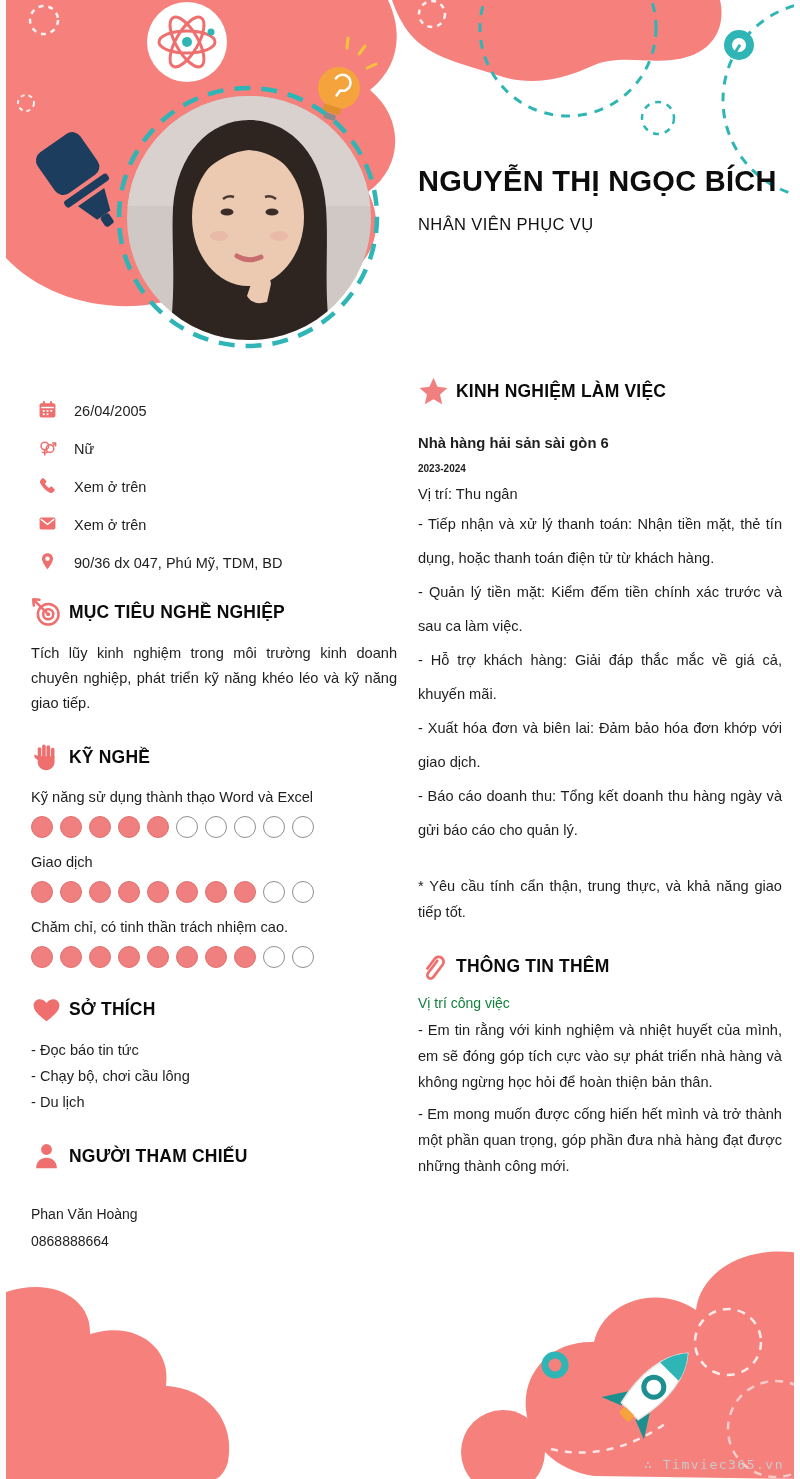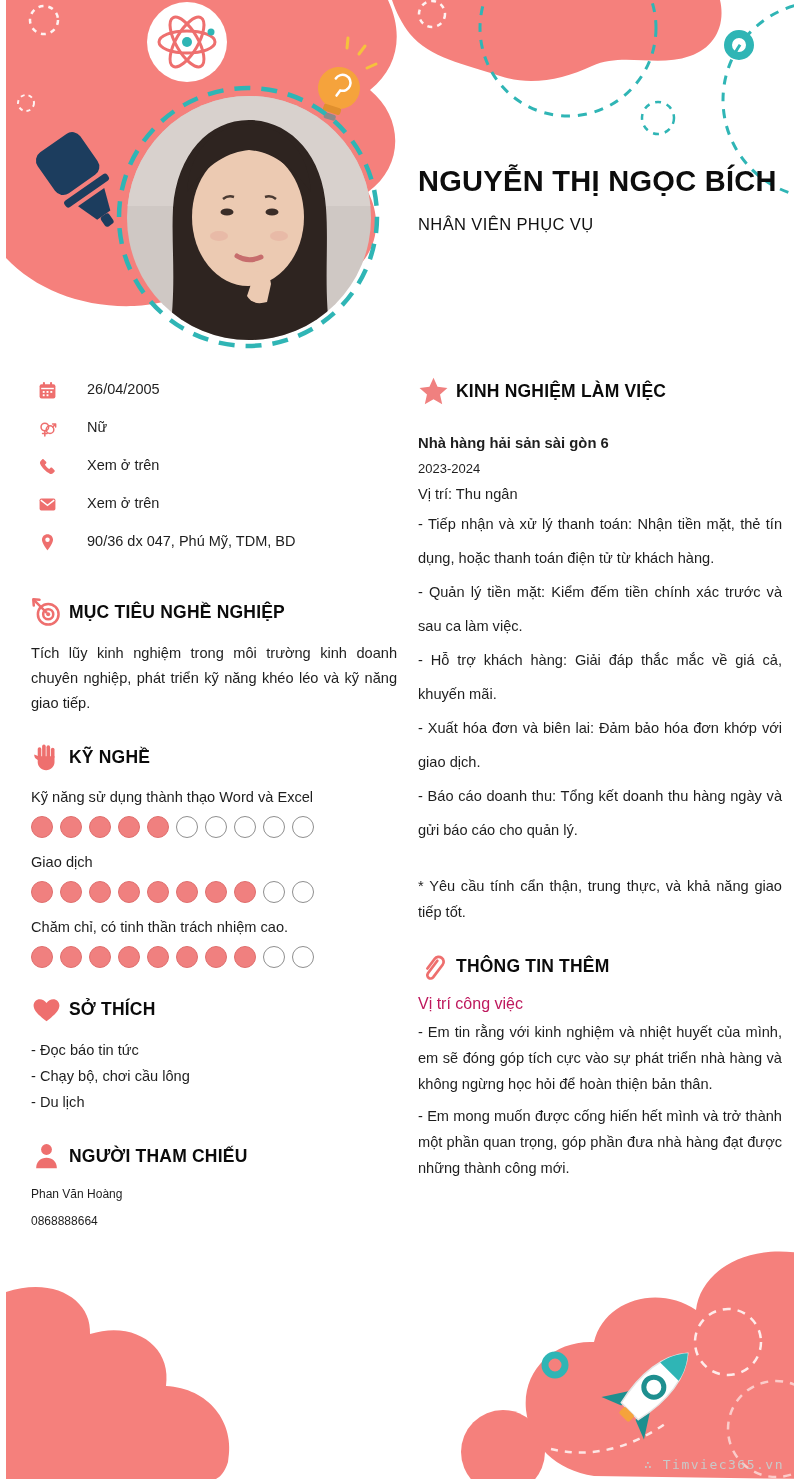--- a/index.html
+++ b/index.html
@@ -8,45 +8,45 @@
   .page{position:relative;width:788px;height:1479px;background:#fff;overflow:hidden;margin:0 auto}
   .deco-top{position:absolute;top:0;left:0;z-index:1;pointer-events:none}
   .deco-bottom{position:absolute;left:0;bottom:0;z-index:1;pointer-events:none}
   .photo{position:absolute;left:121px;top:96px;width:244px;height:244px;border-radius:50%;overflow:hidden;z-index:2}
   .photo-ring{position:absolute;left:107px;top:82px;z-index:3;pointer-events:none}
   .header{position:absolute;left:412px;top:162px;width:372px;z-index:2}
   .header h1{font-size:29px;line-height:38px;font-weight:700;color:#0d0d0d;letter-spacing:.3px}
   .subtitle{margin-top:15px;font-size:16.5px;letter-spacing:.4px;color:#101010}
   .left-col{position:absolute;left:25px;top:381px;width:366px;z-index:2}
   .right-col{position:absolute;left:412px;top:376px;width:364px;z-index:2}
-  .contact-row{display:flex;align-items:flex-start;gap:30px;height:38px;padding-left:7px}
+  .contact-row{display:flex;align-items:flex-end;gap:17px;height:38px;padding-left:7px}
   .cicon{width:19px;height:19px;flex:0 0 19px;display:flex}
   .cicon svg{width:100%;height:100%}
   .ctext{font-size:14.5px}
   .sec-head{display:flex;align-items:center;gap:7px;margin-top:26px}
   .sec-head .hicon{width:31px;height:31px;display:flex;align-items:center;justify-content:center}
   .hicon svg{width:100%;height:100%}
   .sec-head h2{font-size:17.5px;font-weight:700;color:#0b0b0b;letter-spacing:.2px}
   .star-ico{width:40px;height:40px}
   .clip-ico{width:34px;height:34px}
   .para{margin-top:13px;font-size:14.6px;line-height:25px;text-align:justify}
   .skill-label{margin-top:16px;font-size:14.6px}
   .dots{display:flex;gap:7px;margin-top:11px}
   .dot{width:22px;height:22px;border-radius:50%}
   .dot-filled{background:#F0807F;border:1.5px solid #e06f6e}
   .dot-empty{background:#fff;border:1.5px solid #8f8f8f}
   .hobbies-list{margin-top:12px}
   .hobby{font-size:14.6px;line-height:26px}
-  .ref-lines{margin-top:9px;font-size:12px;line-height:27px}
+  .ref-lines{margin-top:29px;font-size:14px;line-height:27px}
   .xp-company{margin-top:24px;font-weight:700;font-size:14.8px;line-height:25px}
-  .xp-period{font-weight:400;font-size:13px;line-height:25px}
+  .xp-period{font-weight:700;font-size:10px;line-height:25px}
   .xp-pos{font-size:14.6px;line-height:26px}
   .xp-bullet{font-size:14.6px;line-height:34px;text-align:justify}
   .xp-note{margin-top:26px;font-size:14.6px;line-height:26px;text-align:justify}
-  .add-sub{margin-top:13px;color:#be185d;font-size:16px}
+  .add-sub{margin-top:13px;color:#15803d;font-size:14px}
   .add-para{margin-top:6px;font-size:14.6px;line-height:26px;text-align:justify}
   .watermark{position:absolute;right:10px;bottom:7px;color:#c9c9c9;font-size:13px;letter-spacing:1.5px;z-index:4;font-family:"DejaVu Sans Mono",monospace}
 </style>
 </head>
 <body>
 
 <div class="page">
 
   <svg class="deco-top" width="800" height="370" viewBox="0 0 800 370">
     <path fill="#F5807C" d="M0,0 L382,0 C398,34 392,68 364,90 C398,118 398,166 362,192 C380,226 368,268 326,282 C290,294 252,282 226,262 C206,286 170,304 128,306 C78,308 30,290 0,258 Z"></path>

